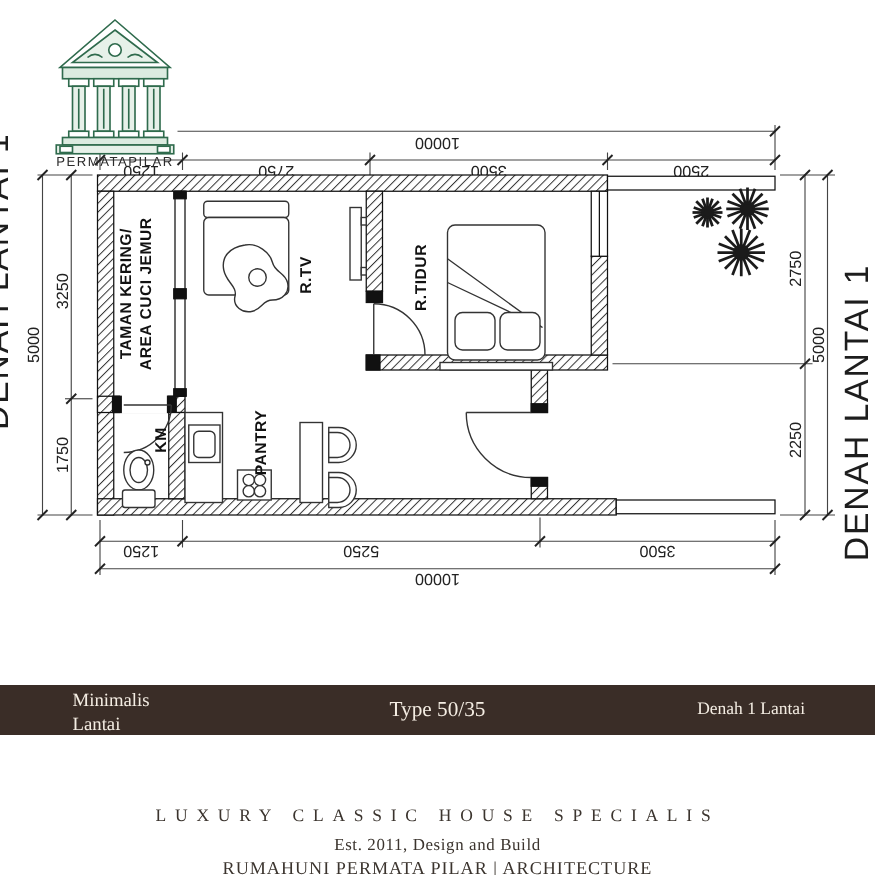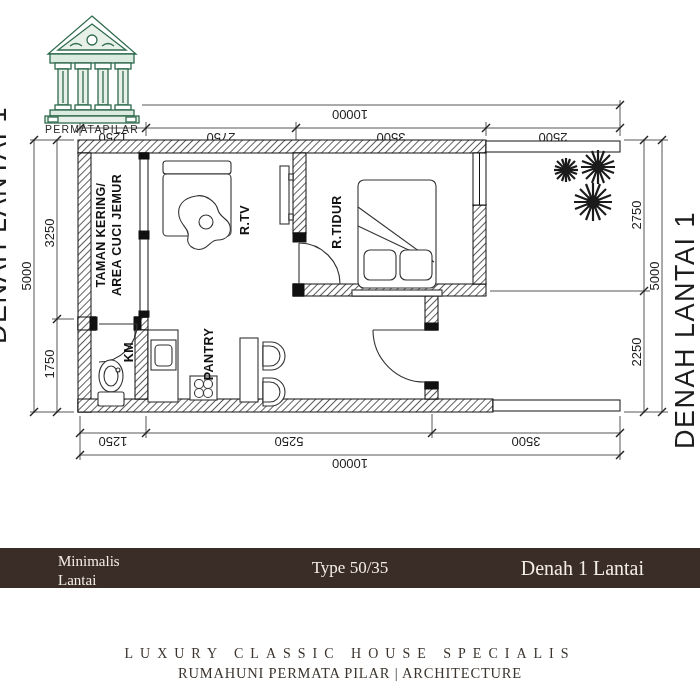--- a/index.html
+++ b/index.html
@@ -7,21 +7,21 @@
           font-family:"Liberation Sans",sans-serif;}
   svg text{font-family:"Liberation Sans",sans-serif;}
   .dimtxt{font-size:13px;fill:#222;}
   .roomtxt{font-size:12.5px;font-weight:bold;fill:#111;letter-spacing:.4px;}
   .sidetitle{font-size:27px;fill:#1d1d1d;letter-spacing:1.5px;}
   .logotxt{font-size:10.5px;fill:#2b2b2b;letter-spacing:1.2px;}
   #band{position:absolute;left:0;top:548px;width:700px;height:40px;background:#3a2d27;
         color:#f4ede3;font-family:"Liberation Serif",serif;display:flex;align-items:center;}
   #band .left{position:absolute;left:58px;top:4px;font-size:15px;line-height:19px;}
   #band .center{position:absolute;left:0;width:700px;text-align:center;font-size:17px;}
-  #band .right{position:absolute;right:56px;font-size:20px;}
+  #band .right{position:absolute;right:56px;font-size:14px;}
   #footer{position:absolute;left:0;top:594px;width:700px;text-align:center;
           font-family:"Liberation Serif",serif;color:#3b342e;}
   #footer .t1{margin-top:52px;font-size:14px;letter-spacing:7px;}
   #footer .t2{margin-top:6px;font-size:13.5px;letter-spacing:.5px;}
   #footer .t3{margin-top:3px;font-size:14.5px;letter-spacing:.8px;}
 </style>
 </head>
 <body>
 
 <div id="canvas">
@@ -297,16 +297,17 @@
     <div>Minimalis</div>
     <div>Lantai</div>
   </div>
   <div class="center">Type 50/35</div>
   <div class="right">Denah 1 Lantai</div>
 </div>
 
 
 <div id="footer">
   <div class="t1">LUXURY CLASSIC HOUSE SPECIALIS</div>
+  <div class="t2">Est. 2011, Design and Build</div>
   <div class="t3">RUMAHUNI PERMATA PILAR | ARCHITECTURE</div>
 </div>
 
 </div>
 
 </body></html>

